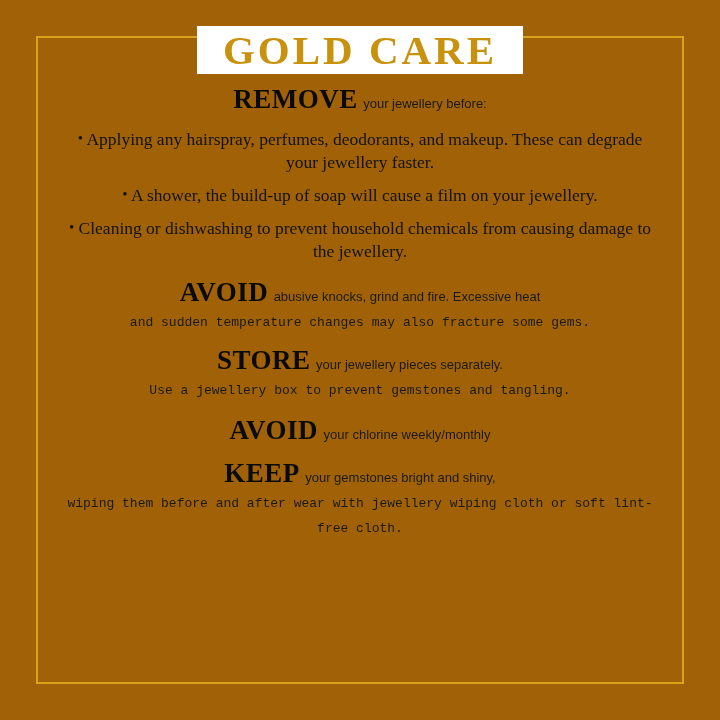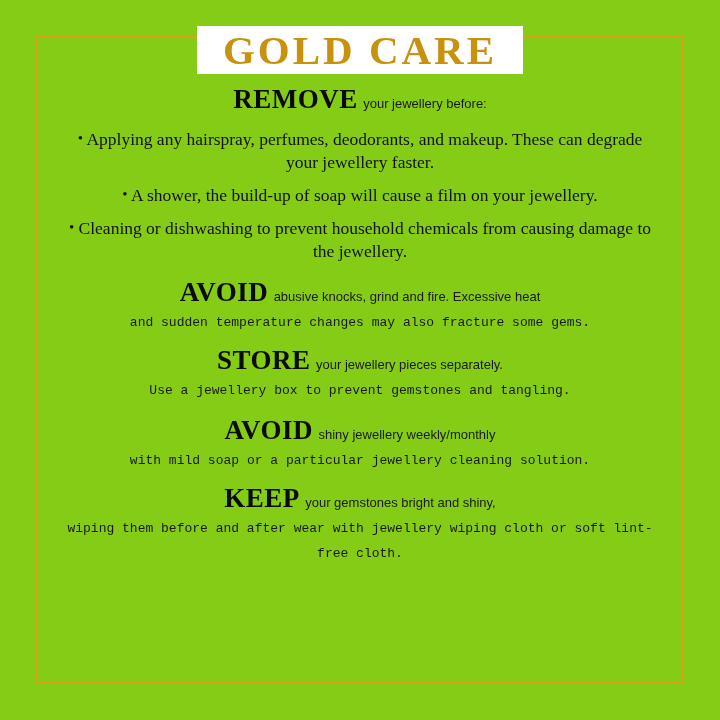--- a/index.html
+++ b/index.html
@@ -10,21 +10,21 @@
   body {
     width: 720px;
     height: 720px;
     font-family: "Liberation Sans", sans-serif;
     overflow: hidden;
   }
   .page {
     position: relative;
     width: 720px;
     height: 720px;
-    background: #84cc16;
+    background: #a16207;
     box-sizing: border-box;
     padding-left: 28px;
   }
   
   .frame {
     position: absolute;
     left: 36px;
     top: 36px;
     width: 648px;
     height: 648px;
@@ -153,23 +153,22 @@
       <div class="lead">
         <span class="kw">STORE</span>
         <span class="rest">your jewellery pieces separately.</span>
       </div>
       <div class="body-lines">Use a jewellery box to prevent gemstones and tangling.</div>
     </div>
 
     <div class="section sec-clean">
       <div class="lead">
         <span class="kw">AVOID</span>
-        <span class="rest">shiny jewellery weekly/monthly</span>
+        <span class="rest">your chlorine weekly/monthly</span>
       </div>
-      <div class="body-lines">with mild soap or a particular jewellery cleaning solution.</div>
     </div>
 
     <div class="section sec-keep">
       <div class="lead">
         <span class="kw">KEEP</span>
         <span class="rest">your gemstones bright and shiny,</span>
       </div>
       <div class="body-lines">wiping them before and after wear with jewellery wiping cloth or soft lint-free cloth.</div>
     </div>
 

